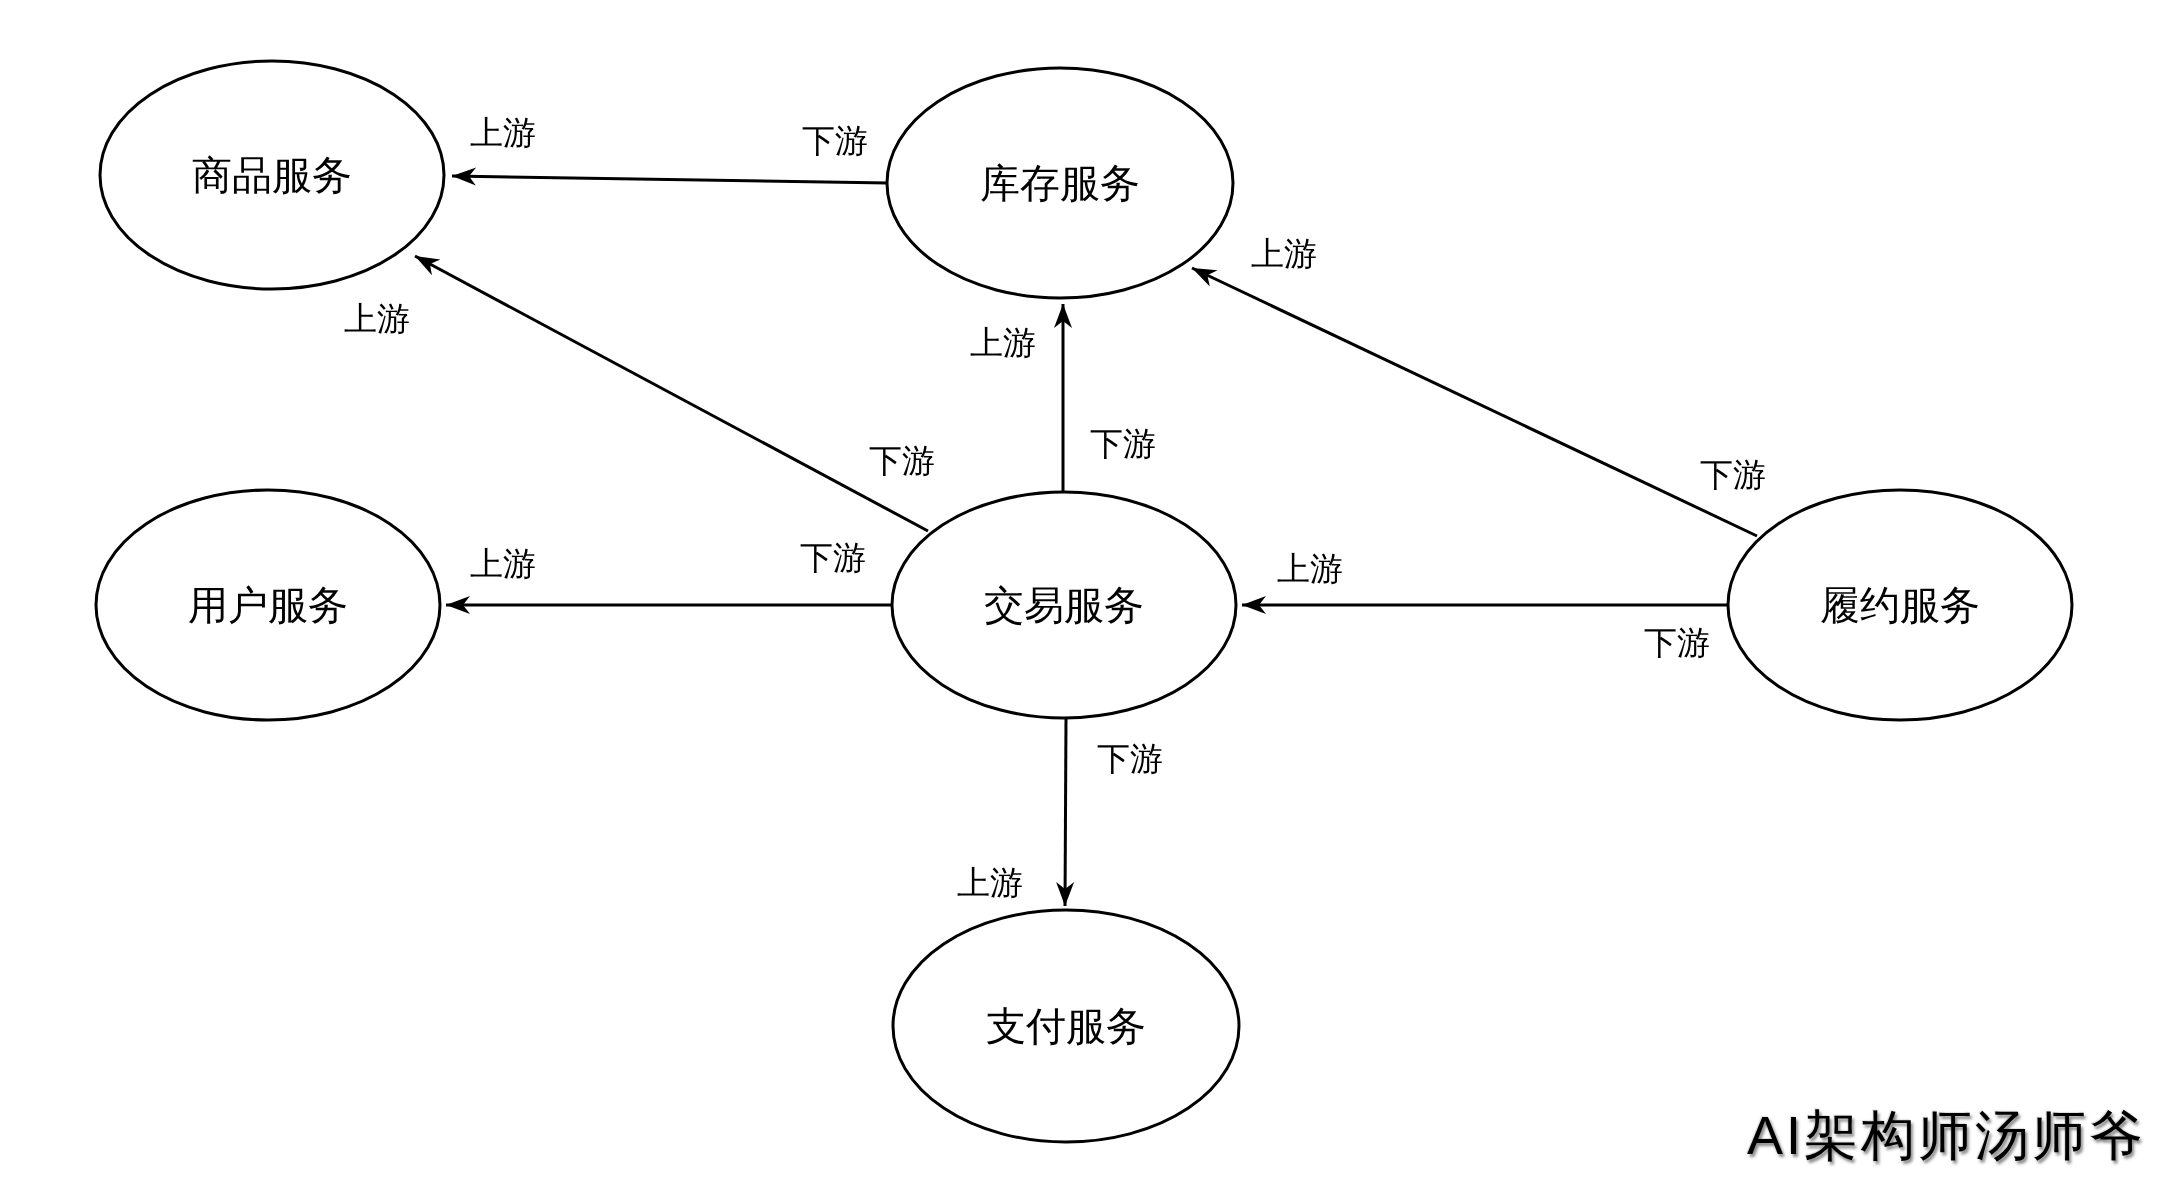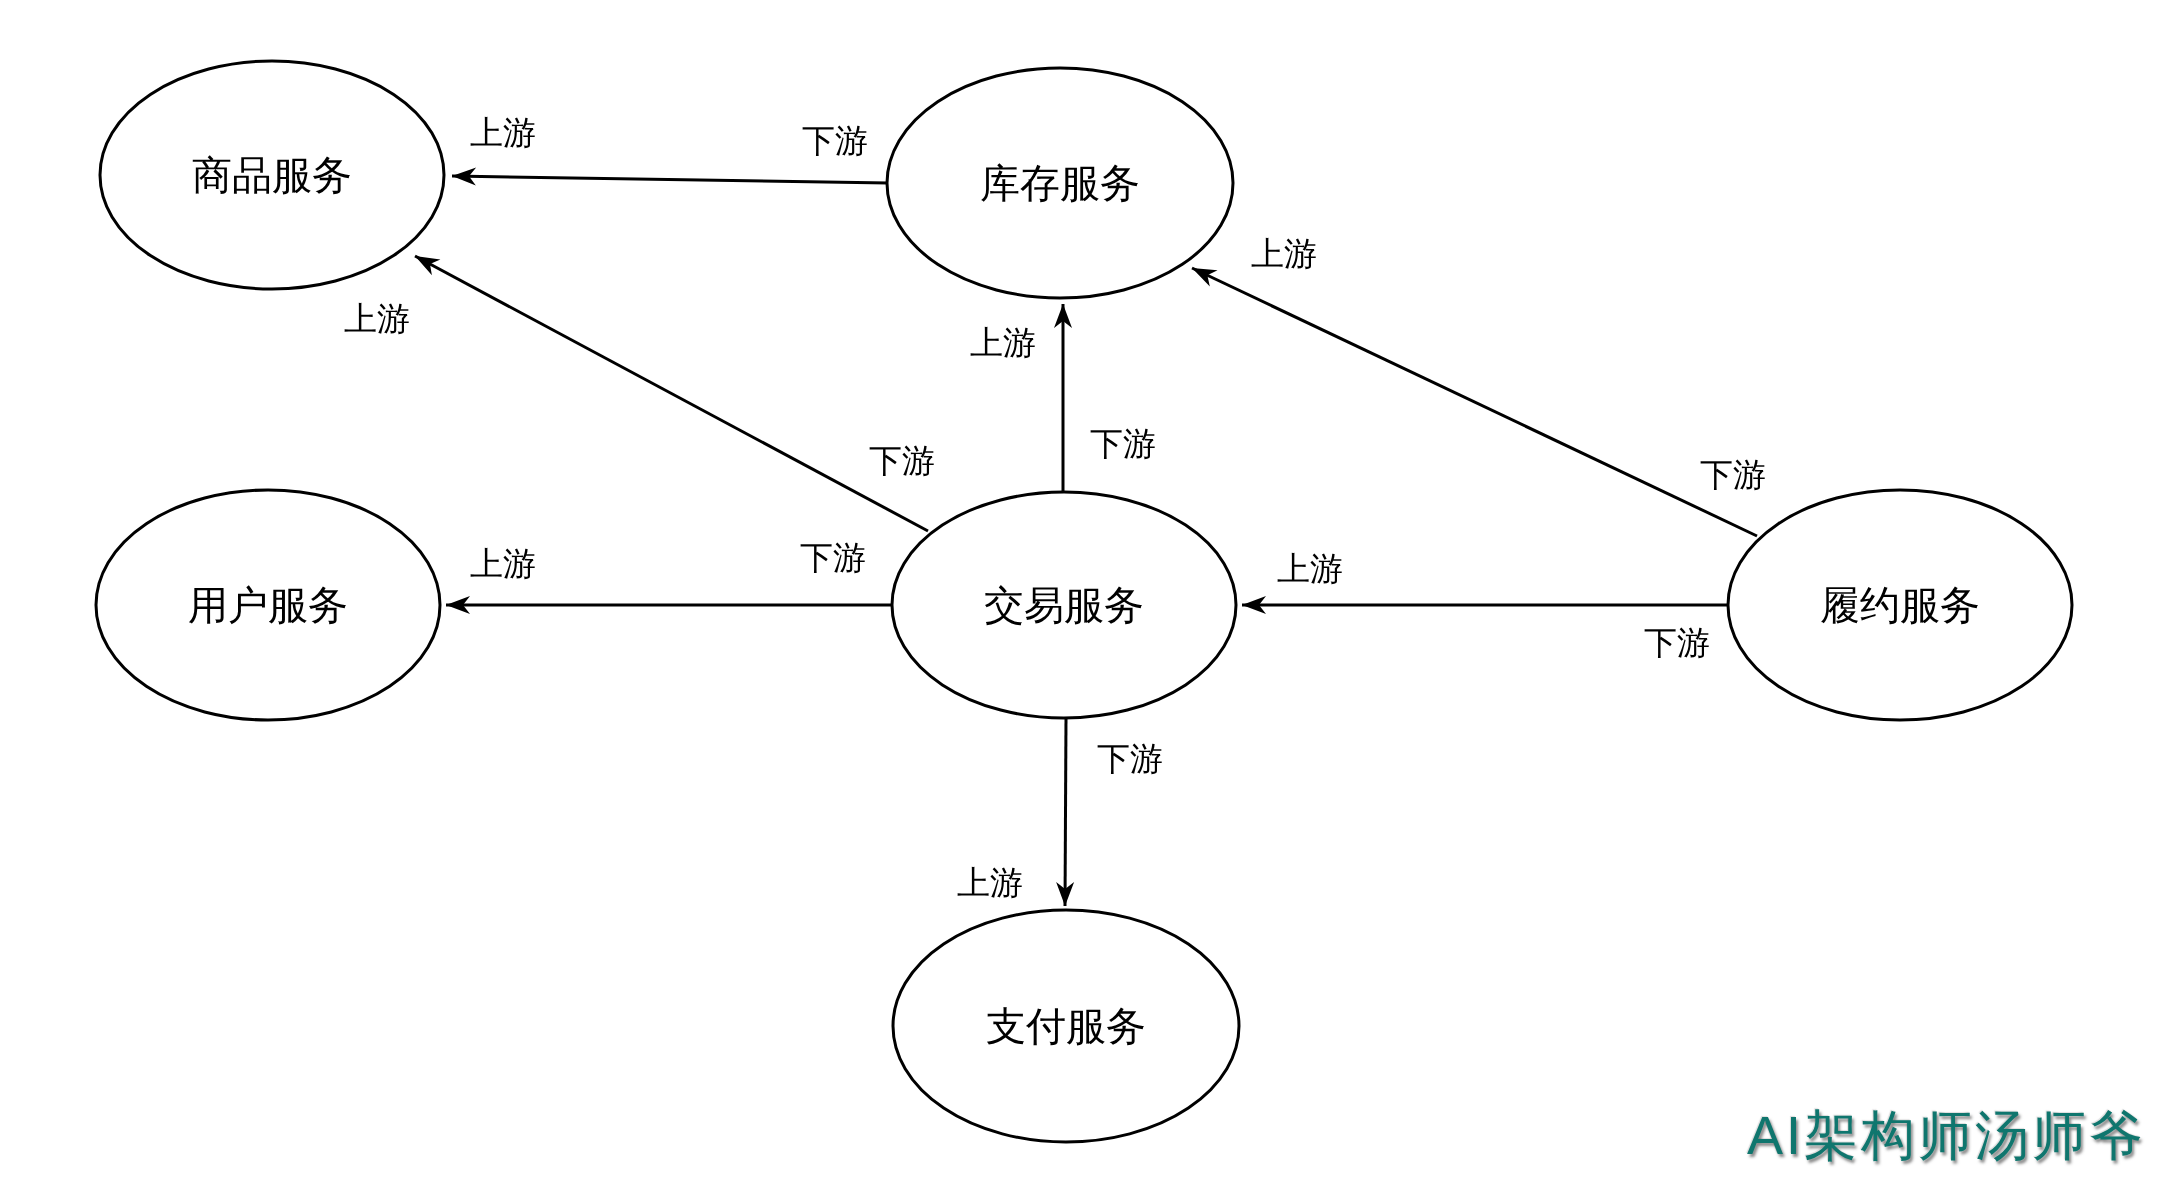--- a/index.html
+++ b/index.html
@@ -38,21 +38,21 @@
     font-size: 33px;
     fill: #000000;
     text-anchor: middle;
   }
   .watermark {
     position: absolute;
     right: 13px;
     bottom: 8px;
     font-size: 54px;
     letter-spacing: 3px;
-    color: #0f766e;
+    color: #000000;
     text-shadow: 2px 3px 3px rgba(40, 40, 40, 0.55), -1px -1px 1px rgba(120,120,120,0.25);
     white-space: nowrap;
   }
 </style>
 </head>
 <body>
 
 <div class="canvas-wrap">
   <svg width="2160" height="1181" viewBox="0 0 2160 1181">
     <defs>

